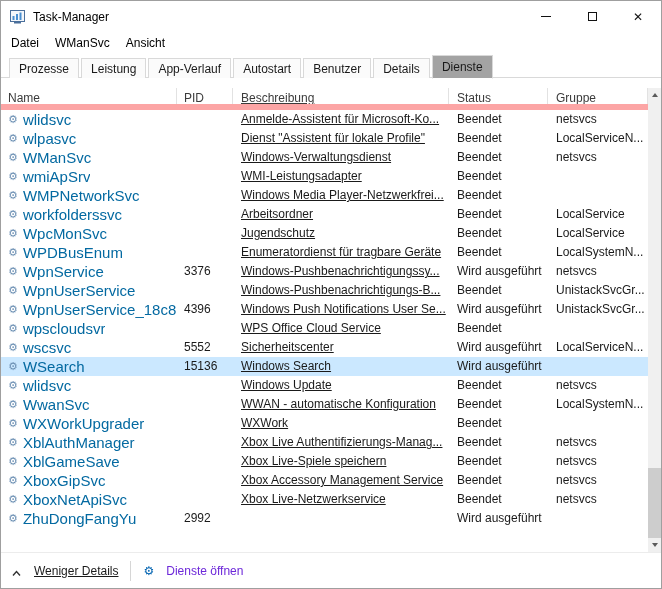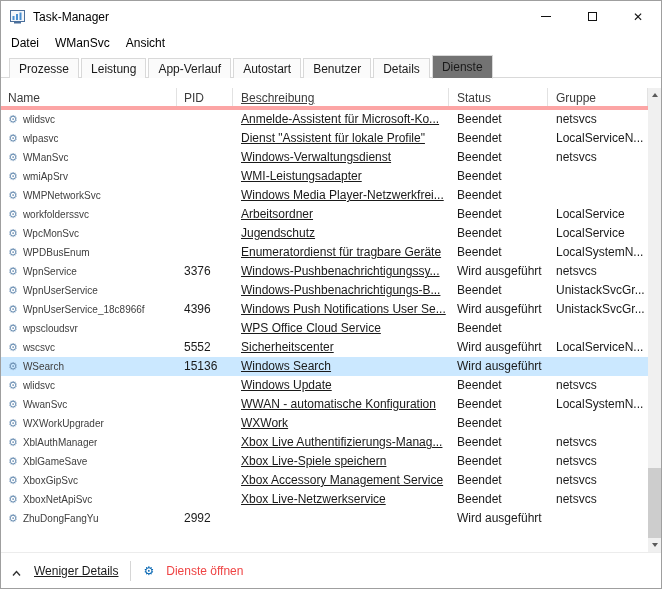--- a/index.html
+++ b/index.html
@@ -35,62 +35,62 @@
   .tabstrip .baseline { position: absolute; left: 0; right: 0; bottom: 0; height: 1px; background: #d9d9d9; }
   .tab {
     font-size: 12px; color: #1a1a1a;
     border: 1px solid #d9d9d9; border-bottom: none;
     background: #fbfbfb;
     height: 20px; display: flex; align-items: center;
     padding: 0 9px; margin-right: 2px;
     position: relative; z-index: 0; white-space: nowrap;
   }
   .tab.active {
-    background: #737373; height: 24px; z-index: 2;
+    background: #a3a3a3; height: 24px; z-index: 2;
     border-bottom: 1px solid #fff; margin-bottom: -1px; margin-top: 8px;
   }
   
   .table-wrap { flex: 1; margin-top: 10px; position: relative; overflow: hidden; }
   .table-content { margin-right: 13px; }
-  .thead { display: flex; height: 22px; border-bottom: 4px solid #fca5a5; }
+  .thead { display: flex; height: 22px; border-bottom: 6px solid #fca5a5; }
   .hcell {
     font-size: 12px; color: #3b3b3b; line-height: 21px;
     border-right: 1px solid #e2e2e2;
     white-space: nowrap; overflow: hidden;
   }
   .row { display: flex; height: 19px; }
   .row.selected { background: #cbe8ff; }
   .cell {
     font-size: 12px; color: #1a1a1a; line-height: 19px;
     white-space: nowrap; overflow: hidden;
   }
   .c-name { width: 176px; padding-left: 7px; }
   .c-pid { width: 56px; padding-left: 7px; }
   .c-desc { width: 216px; padding-left: 8px; text-decoration: underline; }
   .c-status { width: 99px; padding-left: 8px; }
   .c-group { flex: 1; padding-left: 8px; }
   .name-cell { display: flex; align-items: center; gap: 5px; }
   .gear { font-size: 11px; color: #6b8fb3; line-height: 1; flex: none; }
-  .name-text { font-size: 10px; color: #404040; overflow: hidden; white-space: nowrap; }
+  .name-text { font-size: 15px; color: #0369a1; overflow: hidden; white-space: nowrap; }
   
   .scrollbar { position: absolute; top: 0; right: 0; bottom: 0; width: 13px; background: #f0f0f0; }
   .sb-btn { position: absolute; left: 0; width: 13px; height: 14px; display: flex; align-items: center; justify-content: center; }
   .sb-up { top: 0; }
   .sb-down { bottom: 0; }
   .tri-up { width: 0; height: 0; border-left: 3px solid transparent; border-right: 3px solid transparent; border-bottom: 4px solid #5a5a5a; }
   .tri-down { width: 0; height: 0; border-left: 3px solid transparent; border-right: 3px solid transparent; border-top: 4px solid #5a5a5a; }
   .sb-thumb { position: absolute; left: 0; width: 13px; bottom: 14px; height: 70px; background: #cdcdcd; }
   
   .footer { height: 36px; border-top: 1px solid #ececec; display: flex; align-items: center; padding-left: 10px; flex: none; }
   .footer-btn { display: flex; align-items: center; gap: 12px; cursor: default; }
   .chev-icon { width: 11px; height: 11px; display: inline-block; }
   .less-label { font-size: 12px; color: #1a1a1a; text-decoration: underline; white-space: nowrap; }
   .footer-sep { width: 1px; height: 20px; background: #d6d6d6; margin: 0 12px; }
   .link-gear { font-size: 12px; color: #0063b1; line-height: 1; }
-  .open-label { font-size: 12px; color: #ef4444; white-space: nowrap; }
+  .open-label { font-size: 12px; color: #6d28d9; white-space: nowrap; }
 </style>
 </head>
 <body>
 
 <div class="window">
 
   <div class="titlebar">
     <div class="title-left">
       <span class="app-icon">
         <svg width="15" height="15" viewBox="0 0 15 15">

